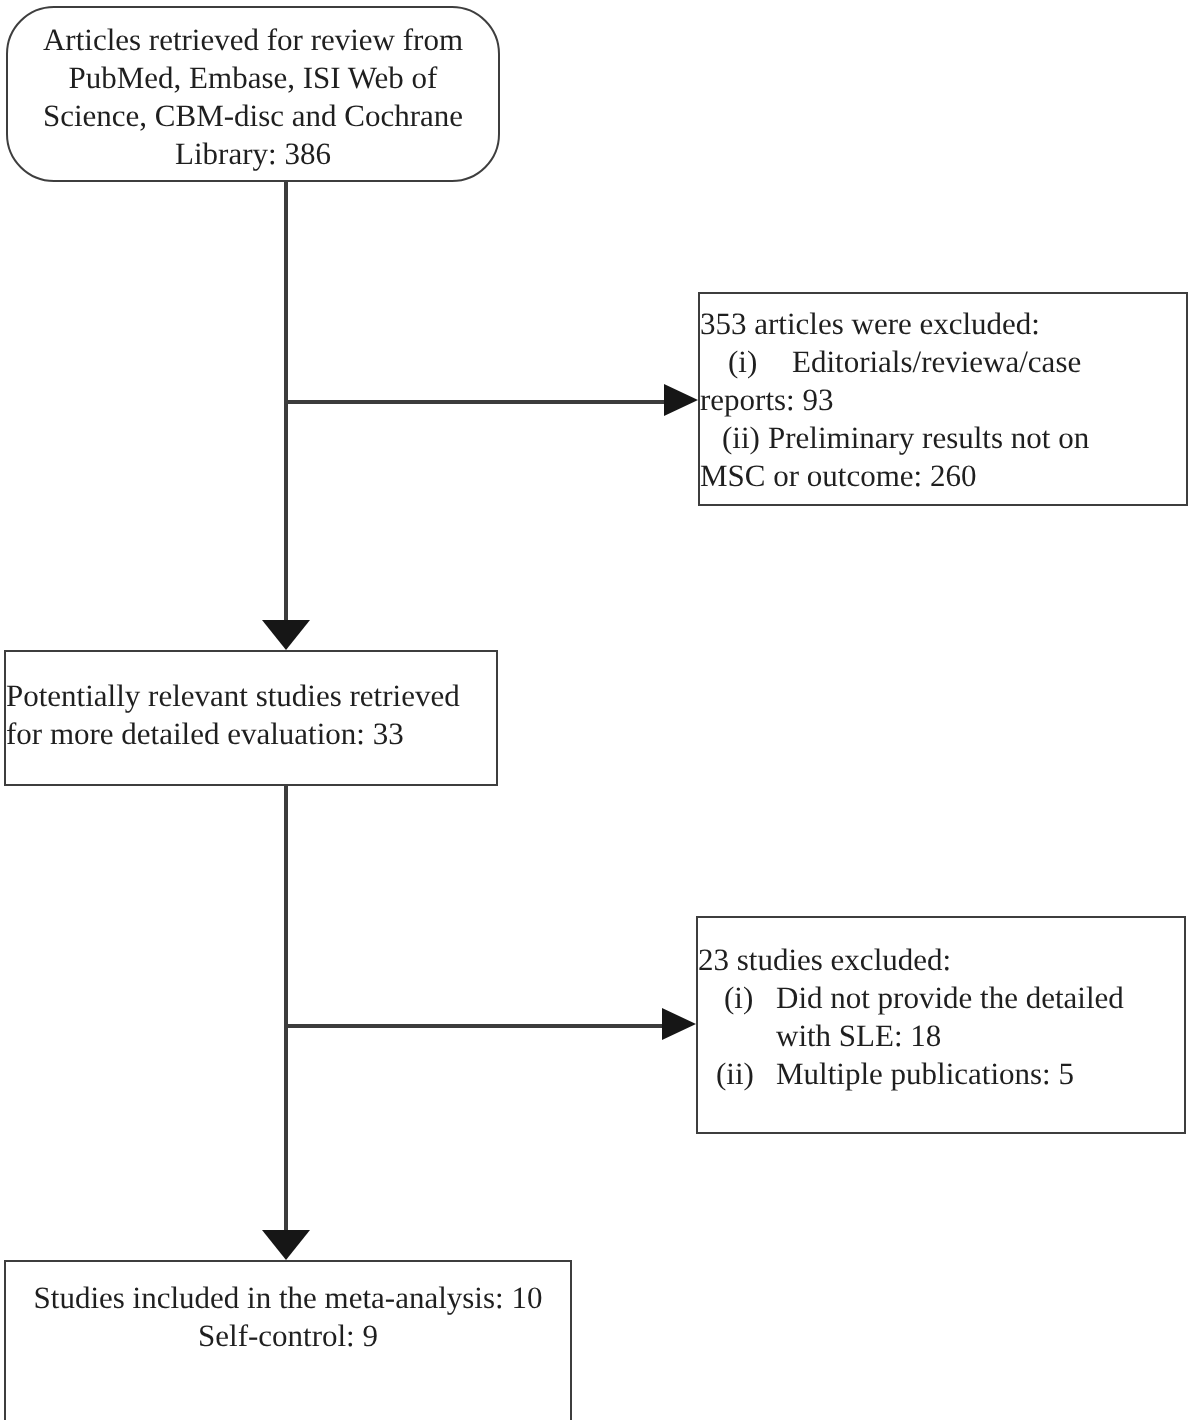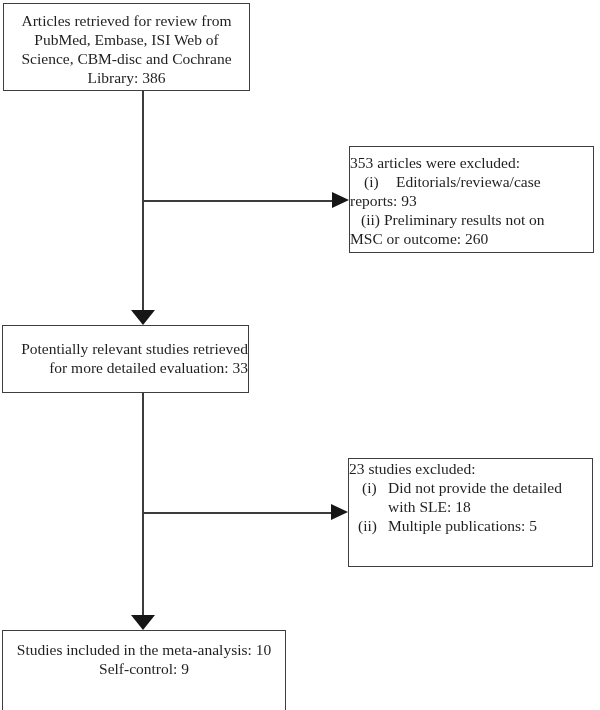--- a/index.html
+++ b/index.html
@@ -16,25 +16,25 @@
     position: absolute;
     box-sizing: border-box;
     background: #ffffff;
     border: 1.5px solid #3e3e3e;
     font-size: 15.5px;
     line-height: 19px;
   }
   .tline { white-space: nowrap; }
   .center { }
 
-  .box-retrieved { left: 3px;   top: 3px;   width: 247px; height: 88px;  padding-top: 7px;  text-align: center; }
-  .box-relevant  { left: 2px;   top: 325px; width: 247px; height: 68px;  padding-top: 13px; text-align: right; }
+  .box-retrieved { left: 3px;   top: 3px;   width: 247px; height: 88px;  padding-top: 7px;  text-align: center; border-radius: 24px; }
+  .box-relevant  { left: 2px;   top: 325px; width: 247px; height: 68px;  padding-top: 13px; text-align: left; }
   .box-included  { left: 2px;   top: 630px; width: 284px; height: 91px;  padding-top: 9px;  text-align: center; }
   .box-excl1     { left: 349px; top: 146px; width: 245px; height: 107px; padding-top: 6px; }
-  .box-excl2     { left: 348px; top: 458px; width: 245px; height: 109px; padding-top: 0; }
+  .box-excl2     { left: 348px; top: 458px; width: 245px; height: 109px; padding-top: 12px; }
 
   .hang { position: relative; }
   .hang .marker { position: absolute; top: 0; }
   .h46 { padding-left: 46px; } .h46 .marker { left: 14px; }
   .h34 { padding-left: 34px; } .h34 .marker { left: 11px; }
   .h39 { padding-left: 39px; } .h39 .marker { left: 13px; }
   .h39b { padding-left: 39px; } .h39b .marker { left: 9px; }
 
   .vline, .hline { position: absolute; background: #3c3c3c; }
   .vline { width: 1.6px; }

